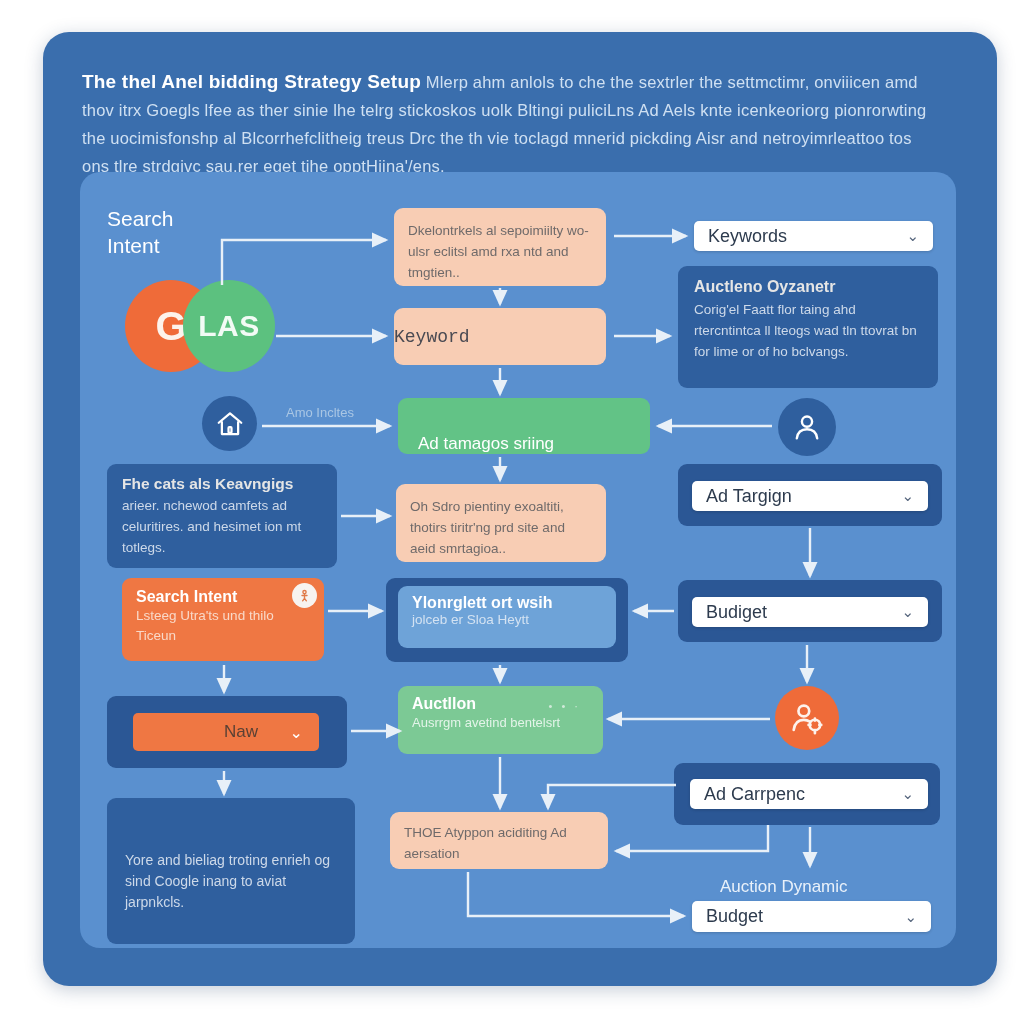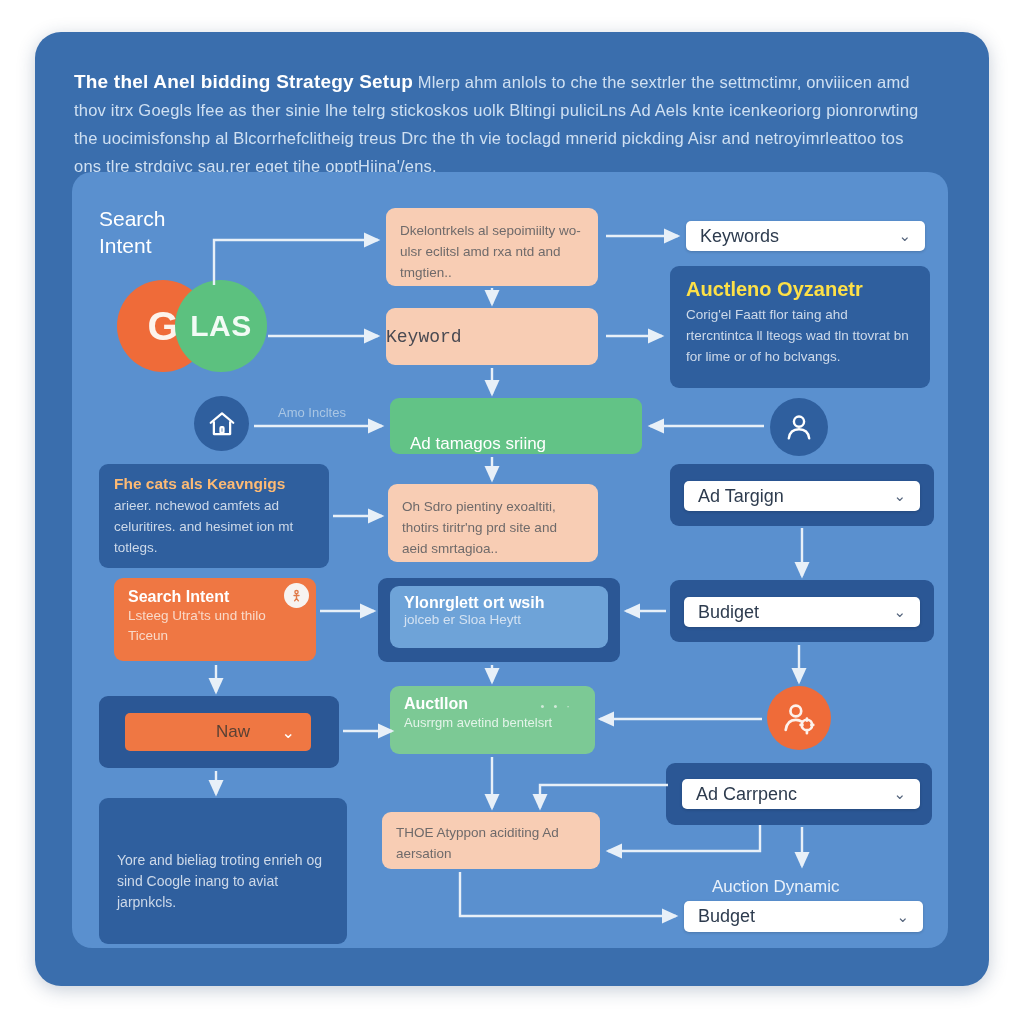--- a/index.html
+++ b/index.html
@@ -3,21 +3,21 @@
 <meta charset="utf-8">
 <title>Ad Bidding Strategy Setup</title>
 <style>
   * { box-sizing: border-box; margin:0; padding:0; }
   html, body {
     width: 1024px; height: 1024px;
     background: #ffffff;
     font-family: "Liberation Sans", sans-serif;
     overflow: hidden;
   }
-  #root { position: relative; width:884px; height:1024px; }
+  #root { position: relative; width:884px; height:1024px;margin-left:8px; }
 
   .outer-card {
     position:absolute; left:35px; top:32px; width:954px; height:954px;
     background:#3a6ead; border-radius:26px;
     box-shadow: 0 4px 18px rgba(30,60,100,.25);
   }
   .header-text {
     position:absolute; left:74px; top:68px; width:860px;
     font-size:16.5px; line-height:28px; color:#cfe0f2;
     letter-spacing:.2px;
@@ -150,34 +150,34 @@
 
   <div class="node peach blur" style="left:386px; top:208px; width:212px; height:78px; padding:12px 14px;">
     <div class="body-dark">Dkelontrkels al sepoimiilty wo-ulsr eclitsl amd rxa ntd and tmgtien..</div>
   </div>
 
   <div class="node peach" style="left:386px; top:308px; width:212px; height:57px; display:flex; align-items:center; font-family:Liberation Mono, monospace;">
     <div style="font-size:18px; color:#4a4a52;" class="blur">Keyword</div>
   </div>
 
   <div class="node navy blur" style="left:670px; top:266px; width:260px; height:122px; padding:12px 16px;">
-    <div class="title" style="font-size:20px; color:#fde047; margin-bottom:3px;">Auctleno Oyzanetr</div>
+    <div class="title" style="font-size:16px; color:#e5e5e5; margin-bottom:3px;">Auctleno Oyzanetr</div>
     <div class="body-sm">Corig'el Faatt flor taing ahd rtercntintca ll lteogs wad tln ttovrat bn for lime or of ho bclvangs.</div>
   </div>
 
   <div class="node green" style="left:390px; top:398px; width:252px; height:56px; display:flex; align-items:flex-end; padding-left:20px;">
     <div class="blur" style="font-size:17px;">Ad tamagos sriing</div>
   </div>
 
   <div class="node peach blur" style="left:388px; top:484px; width:210px; height:78px; padding:12px 14px;">
     <div class="body-dark">Oh Sdro pientiny exoaltiti, thotirs tiritr'ng prd site and aeid smrtagioa..</div>
   </div>
 
   <div class="node navy blur" style="left:99px; top:464px; width:230px; height:104px; padding:11px 15px;">
-    <div class="title" style="font-size:15.5px; color:#fdba74; margin-bottom:2px;">Fhe cats als Keavngigs</div>
+    <div class="title" style="font-size:15.5px; color:#e5e5e5; margin-bottom:2px;">Fhe cats als Keavngigs</div>
     <div class="body-sm">arieer. nchewod camfets ad celuritires. and hesimet ion mt totlegs.</div>
   </div>
 
   <div class="node orange" style="left:114px; top:578px; width:202px; height:83px; padding:10px 14px;">
     <div class="title blur" style="font-size:16px;">Search Intent</div>
     <div class="blur" style="font-size:13.5px; line-height:20px; color:#f9d9c8;">Lsteeg Utra'ts und  thilo Ticeun</div>
   </div>
   <div class="icon-round" style="left:284px; top:583px; width:25px; height:25px; background:#f7f3f0;">
     <svg width="15" height="15" viewBox="0 0 24 24" fill="none" stroke="#e07a48" stroke-width="2.2" stroke-linecap="round">
       <circle cx="12" cy="6.5" r="2.6"></circle>

